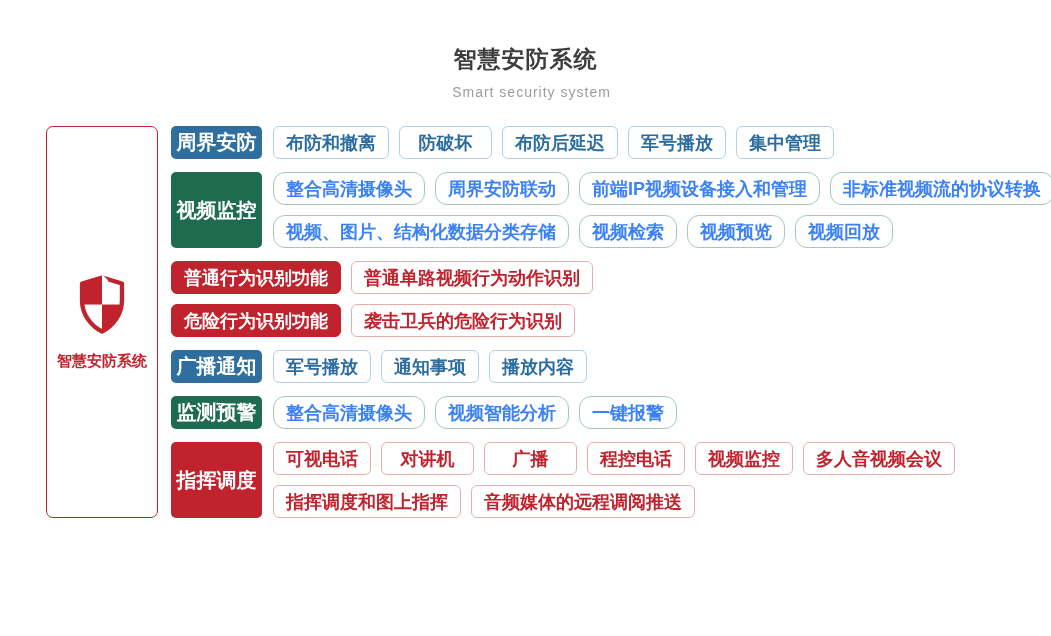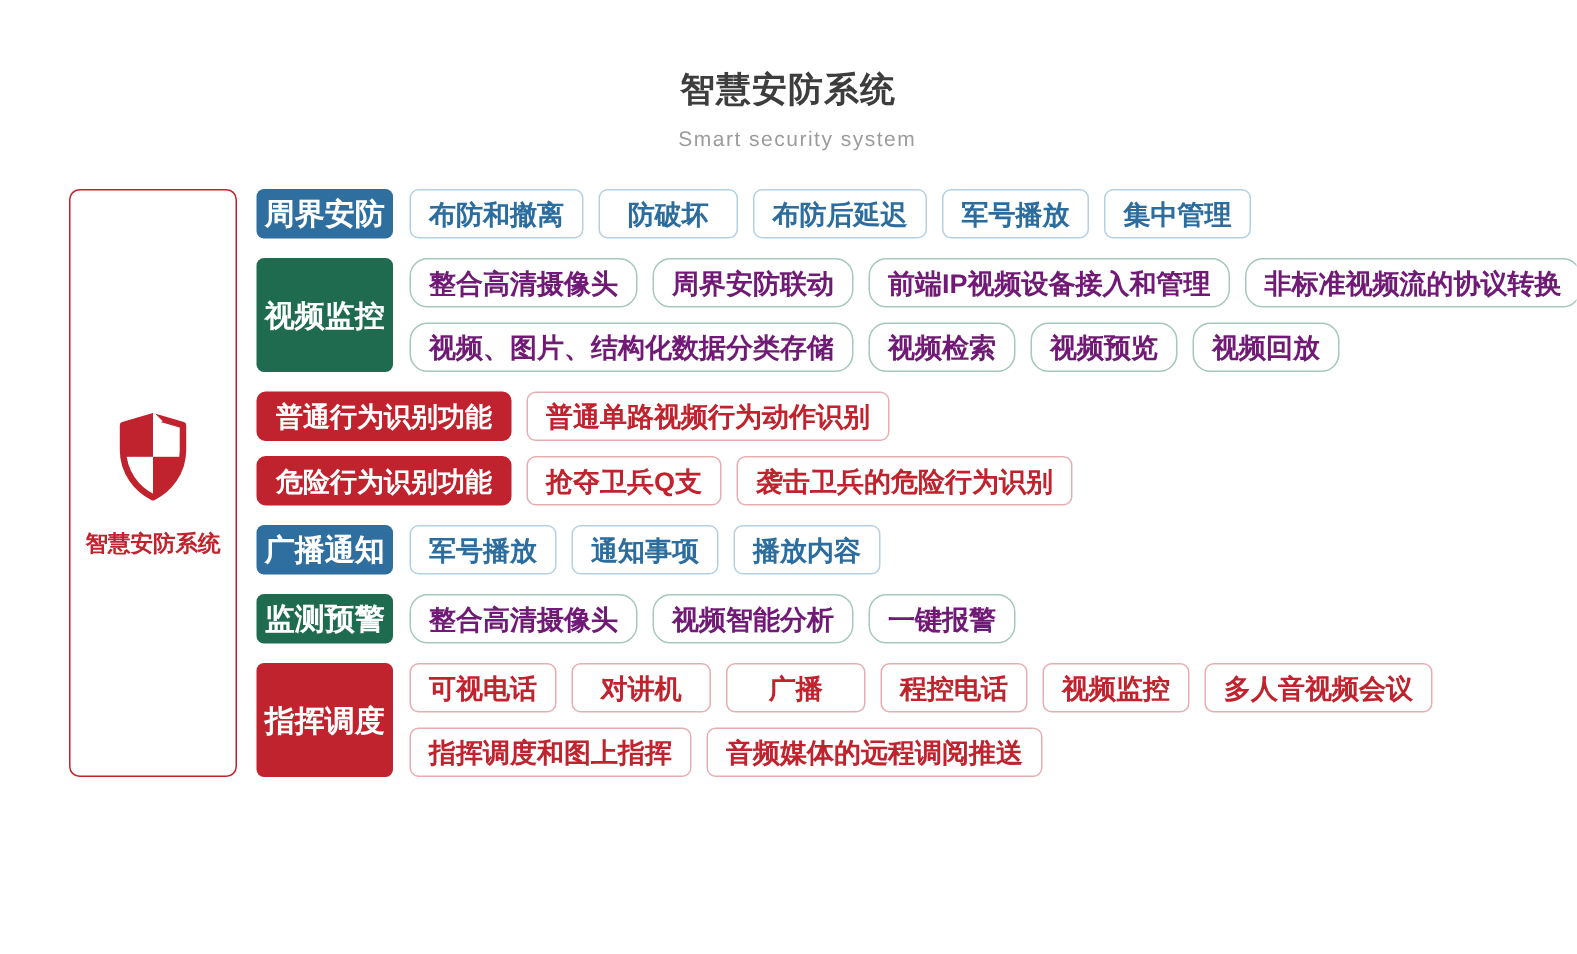--- a/index.html
+++ b/index.html
@@ -34,21 +34,21 @@
     box-sizing:border-box;height:33px;min-width:93px;padding:0 12px;
     display:flex;align-items:center;justify-content:center;
     border-radius:6px;background:#ffffff;border:1px solid transparent;
     font-size:18px;font-weight:bold;white-space:nowrap;
   }
   
   .theme-blue  .cat{background:#2f6f9f;}
   .theme-green .cat{background:#1e6b50;}
   .theme-red   .cat{background:#c0232d;}
   .theme-blue  .item{border-color:#b5d0e2;color:#2c6d9e;}
-  .theme-green .item{border-color:#a5c8b9;color:#701a75;border-radius:12px;}
+  .theme-green .item{border-color:#a5c8b9;color:#3b82f6;border-radius:12px;}
   .theme-red   .item{border-color:#e7aeb2;color:#c0232d;}
   .theme-red   .item.filled{background:#c0232d;color:#ffffff;border-color:#c0232d;font-family:Liberation Mono, monospace;}
 </style>
 </head>
 <body>
 
 <div class="header">
   <div class="title">智慧安防系统</div>
   <div class="subtitle">Smart security system</div>
 </div>
@@ -104,21 +104,20 @@
         </div>
       </div>
       <div class="row theme-red">
         <div class="lines">
           <div class="line">
             <div class="item filled">普通行为识别功能</div>
             <div class="item">普通单路视频行为动作识别</div>
           </div>
           <div class="line">
             <div class="item filled">危险行为识别功能</div>
-            <div class="item">抢夺卫兵Q支</div>
             <div class="item">袭击卫兵的危险行为识别</div>
           </div>
         </div>
       </div>
       <div class="row theme-blue">
         <div class="cat">广播通知</div>
         <div class="lines">
           <div class="line">
             <div class="item">军号播放</div>
             <div class="item">通知事项</div>

